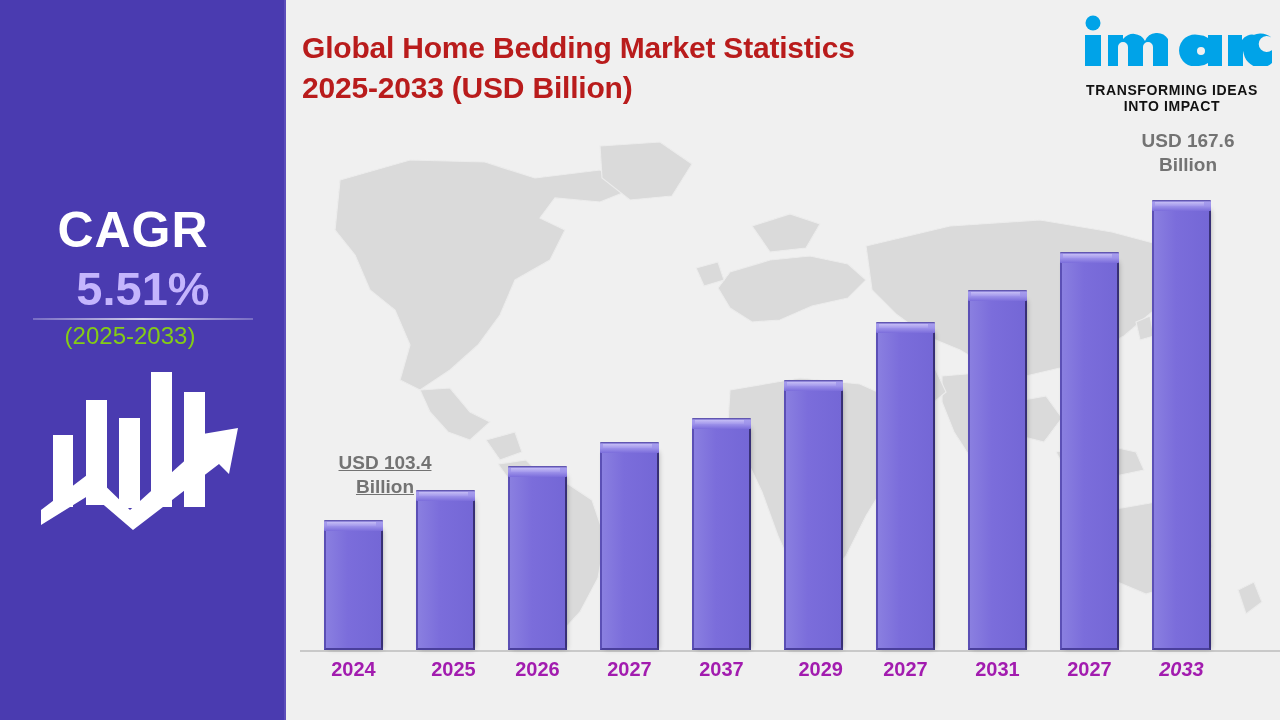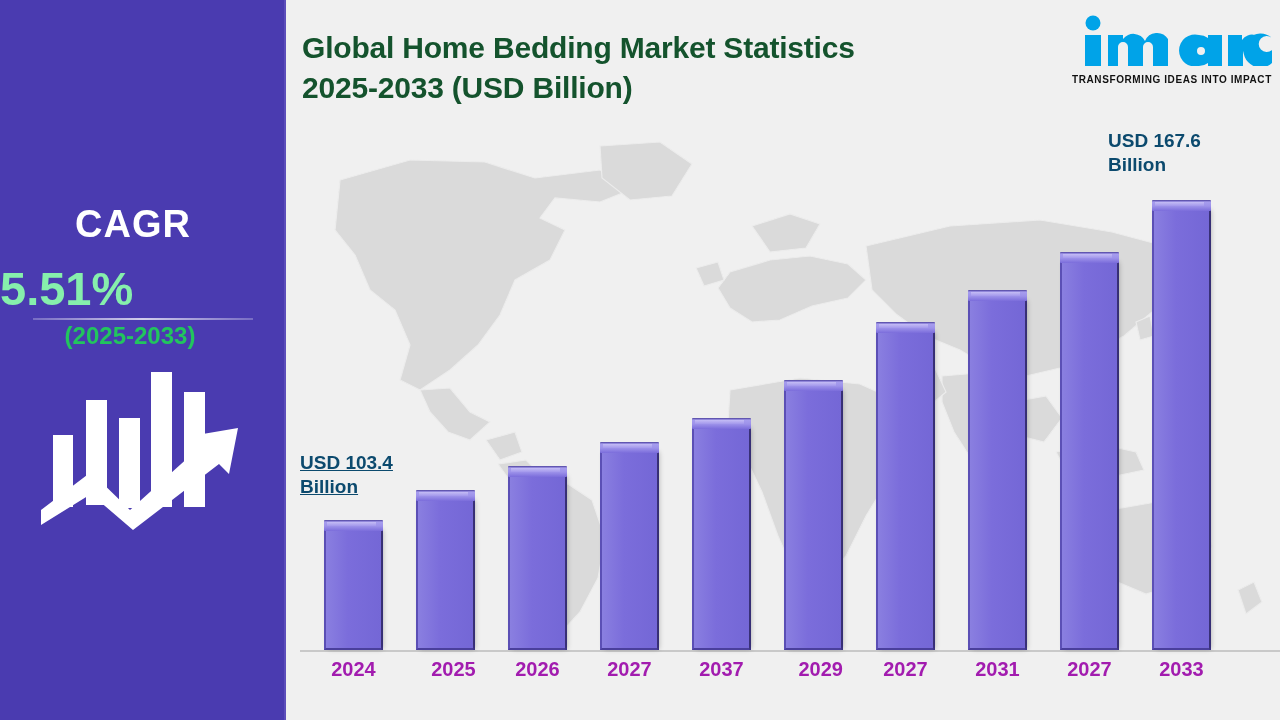--- a/index.html
+++ b/index.html
@@ -6,36 +6,36 @@
   body{width:1280px;height:720px;overflow:hidden;background:#f0f0f0;
        font-family:"Liberation Sans",sans-serif;}
   #root{position:relative;width:1280px;height:720px;background:#f0f0f0;}
 
   
   #cagr-panel{position:absolute;left:0;top:0;width:286px;height:720px;
        background:#4a3bb0;}
   #cagr-panel:after{content:"";position:absolute;right:0;top:0;width:2px;height:100%;
        background:#6d5fc4;opacity:.55;}
   #cagr-title{position:absolute;left:0;top:205px;width:266px;text-align:center;
-       color:#ffffff;font-size:38px;font-weight:bold;letter-spacing:1px;line-height:1;}
-  #cagr-value{position:absolute;left:0;top:265px;width:286px;
-       color:#86efac;font-size:47px;font-weight:bold;line-height:1;}
+       color:#ffffff;font-size:50px;font-weight:bold;letter-spacing:1px;line-height:1;}
+  #cagr-value{position:absolute;left:0;top:265px;width:286px;text-align:center;
+       color:#c4b5fd;font-size:47px;font-weight:bold;line-height:1;}
   #cagr-divider{position:absolute;left:33px;top:318px;width:220px;height:2px;
        background:linear-gradient(90deg,rgba(255,255,255,.25),rgba(255,255,255,.75),rgba(255,255,255,.25));}
   #cagr-period{position:absolute;left:0;top:322px;width:260px;text-align:center;
-       color:#22c55e;font-size:24px;font-weight:bold;}
+       color:#84cc16;font-size:24px;font-weight:normal;}
   #cagr-icon{position:absolute;left:33px;top:360px;width:220px;height:170px;}
 
   
   #chart-title{position:absolute;left:302px;top:28px;width:700px;
-       color:#14532d;font-size:30px;font-weight:bold;line-height:1.33;letter-spacing:-.2px;}
+       color:#b91c1c;font-size:30px;font-weight:bold;line-height:1.33;letter-spacing:-.2px;}
   #logo{position:absolute;right:8px;top:8px;width:200px;height:80px;}
   #logo-word{position:absolute;left:0;top:6px;width:200px;height:52px;}
-  #logo-tagline{position:absolute;left:0;top:66px;width:200px;
-       color:#111;font-size:10px;font-weight:bold;letter-spacing:.6px;}
+  #logo-tagline{position:absolute;left:0;top:74px;width:200px;text-align:center;
+       color:#111;font-size:14px;font-weight:bold;letter-spacing:.6px;}
 
   
   #worldmap{position:absolute;left:300px;top:140px;width:980px;height:510px;
        opacity:.95;}
 
   
   #plot{position:absolute;left:300px;top:140px;width:980px;height:512px;}
   #baseline{position:absolute;left:0;bottom:0;width:980px;height:2px;
        background:#c9c9c9;}
   .bar{position:absolute;bottom:2px;width:59px;}
@@ -46,21 +46,21 @@
   .bar-side{position:absolute;right:0;bottom:0;top:9px;width:6px;
        background:linear-gradient(90deg,#5b50b6 0%,#3f3588 100%);}
   .bar-cap{position:absolute;left:0;top:0;width:59px;height:11px;
        background:linear-gradient(180deg,#4a3f9c 0%,#a79dee 18%,#9d92ea 55%,#7b6ddb 100%);
        border-radius:1px;}
   .bar-cap:after{content:"";position:absolute;left:3px;right:7px;top:2px;height:4px;
        background:linear-gradient(180deg,#c4bcf5,#a398ec);}
   .xlabel{position:absolute;top:518px;width:59px;text-align:center;
        color:#a21caf;font-size:20px;font-weight:bold;}
 
-  .callout{position:absolute;color:#0c4a6e;
+  .callout{position:absolute;text-align:center;color:#737373;
        font-size:19px;font-weight:bold;line-height:1.25;}
   #callout-first{left:300px;top:451px;width:170px;text-decoration:underline;}
   #callout-last{left:1108px;top:129px;width:160px;}
 </style>
 </head>
 <body>
 
 <div id="root">
 
   <div id="cagr-panel">
@@ -208,21 +208,21 @@
 
     <div class="xlabel" style="left:24px;">2024</div>
     <div class="xlabel" style="left:116px;margin-left:8px;">2025</div>
     <div class="xlabel" style="left:208px;">2026</div>
     <div class="xlabel" style="left:300px;">2027</div>
     <div class="xlabel" style="left:392px;">2037</div>
     <div class="xlabel" style="left:484px;text-align:right;">2029</div>
     <div class="xlabel" style="left:576px;">2027</div>
     <div class="xlabel" style="left:668px;">2031</div>
     <div class="xlabel" style="left:760px;">2027</div>
-    <div class="xlabel" style="left:852px;">2033</div>
+    <div class="xlabel" style="left:852px;font-style:italic;">2033</div>
   </div>
 
   <div class="callout" id="callout-first">
     <div>USD 103.4</div>
     <div>Billion</div>
   </div>
   <div class="callout" id="callout-last">
     <div>USD 167.6</div>
     <div>Billion</div>
   </div>

